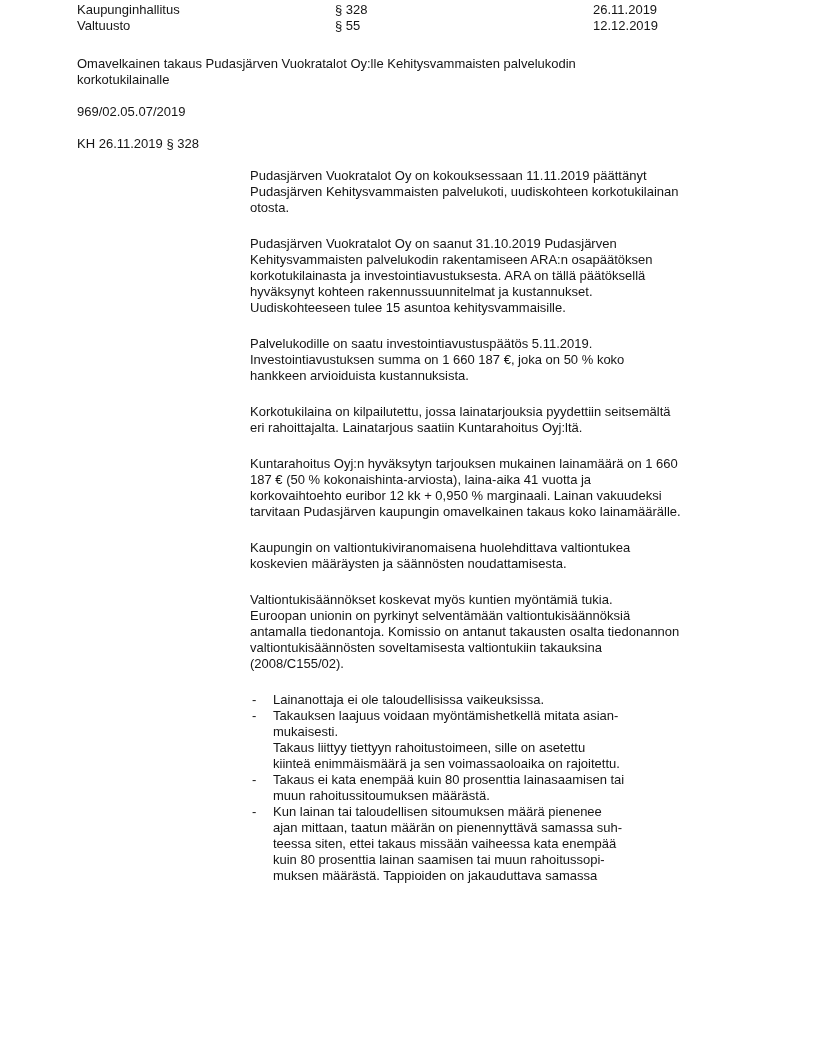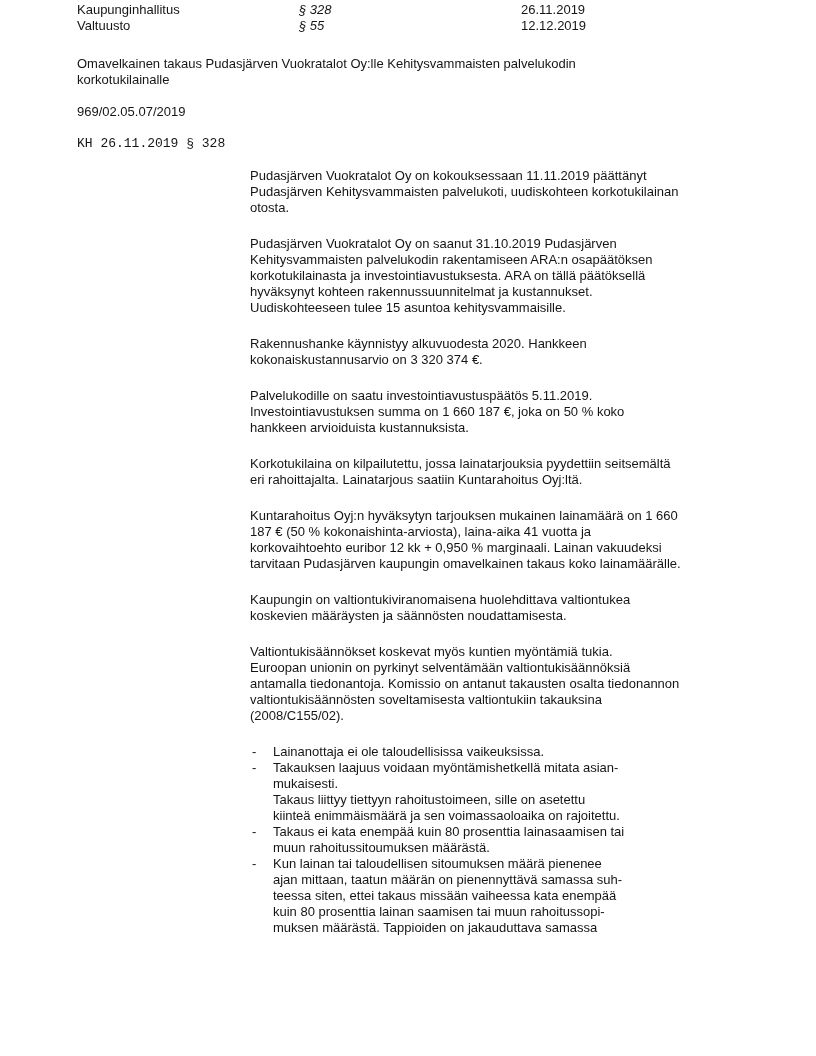--- a/index.html
+++ b/index.html
@@ -8,30 +8,30 @@
     width: 816px;
     height: 1056px;
     background: #ffffff;
     overflow: hidden;
     font-family: "Liberation Sans", sans-serif;
     font-size: 13px;
     line-height: 16px;
     color: #151515;
   }
   .header-block { padding-top: 2px; margin-left: 77px; }
-  .header-row { display: flex; }
+  .header-row { display: flex; gap: 36px; }
   .col-org { width: 222px; }
-  .col-section { width: 222px; font-style: italic; }
+  .col-section { width: 222px; }
   .col-date { flex: 1; }
   .title {
     margin: 22px 77px 0 77px;
     white-space: pre-line;
   }
   .diary { margin: 16px 0 16px 77px; }
-  .section-heading { margin: 16px 0 0 77px; font-family: Liberation Mono, monospace; }
+  .section-heading { margin: 16px 0 0 77px; }
   .body { margin-left: 250px; width: 520px; }
   .body p {
     margin: 20px 0 0 0;
     white-space: pre-line;
   }
   .body p.first { margin-top: 16px; }
   .bullet-list { margin-top: 20px; }
   .bullet-item { display: flex; align-items: flex-start; }
   .dash {
     width: 23px;
@@ -68,22 +68,20 @@
 
   <div class="body">
     <p class="first">Pudasjärven Vuokratalot Oy on kokouksessaan 11.11.2019 päättänyt
 Pudasjärven Kehitysvammaisten palvelukoti, uudiskohteen korkotukilainan
 otosta.</p>
     <p>Pudasjärven Vuokratalot Oy on saanut 31.10.2019 Pudasjärven
 Kehitysvammaisten palvelukodin rakentamiseen ARA:n osapäätöksen
 korkotukilainasta ja investointiavustuksesta. ARA on tällä päätöksellä
 hyväksynyt kohteen rakennussuunnitelmat ja kustannukset.
 Uudiskohteeseen tulee 15 asuntoa kehitysvammaisille.</p>
-    <p>Rakennushanke käynnistyy alkuvuodesta 2020. Hankkeen
-kokonaiskustannusarvio on 3 320 374 €.</p>
     <p>Palvelukodille on saatu investointiavustuspäätös 5.11.2019.
 Investointiavustuksen summa on 1 660 187 €, joka on 50 % koko
 hankkeen arvioiduista kustannuksista.</p>
     <p>Korkotukilaina on kilpailutettu, jossa lainatarjouksia pyydettiin seitsemältä
 eri rahoittajalta. Lainatarjous saatiin Kuntarahoitus Oyj:ltä.</p>
     <p>Kuntarahoitus Oyj:n hyväksytyn tarjouksen mukainen lainamäärä on 1 660
 187 € (50 % kokonaishinta-arviosta), laina-aika 41 vuotta ja
 korkovaihtoehto euribor 12 kk + 0,950 % marginaali. Lainan vakuudeksi
 tarvitaan Pudasjärven kaupungin omavelkainen takaus koko lainamäärälle.</p>
     <p>Kaupungin on valtiontukiviranomaisena huolehdittava valtiontukea

